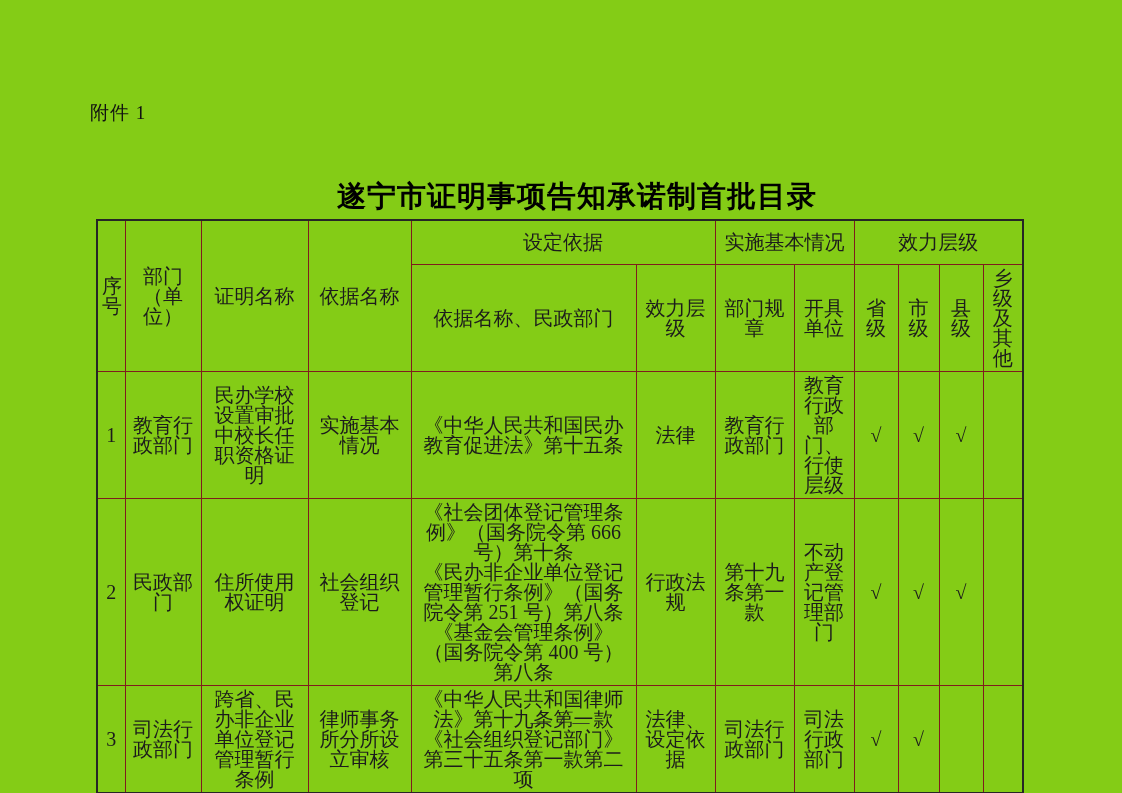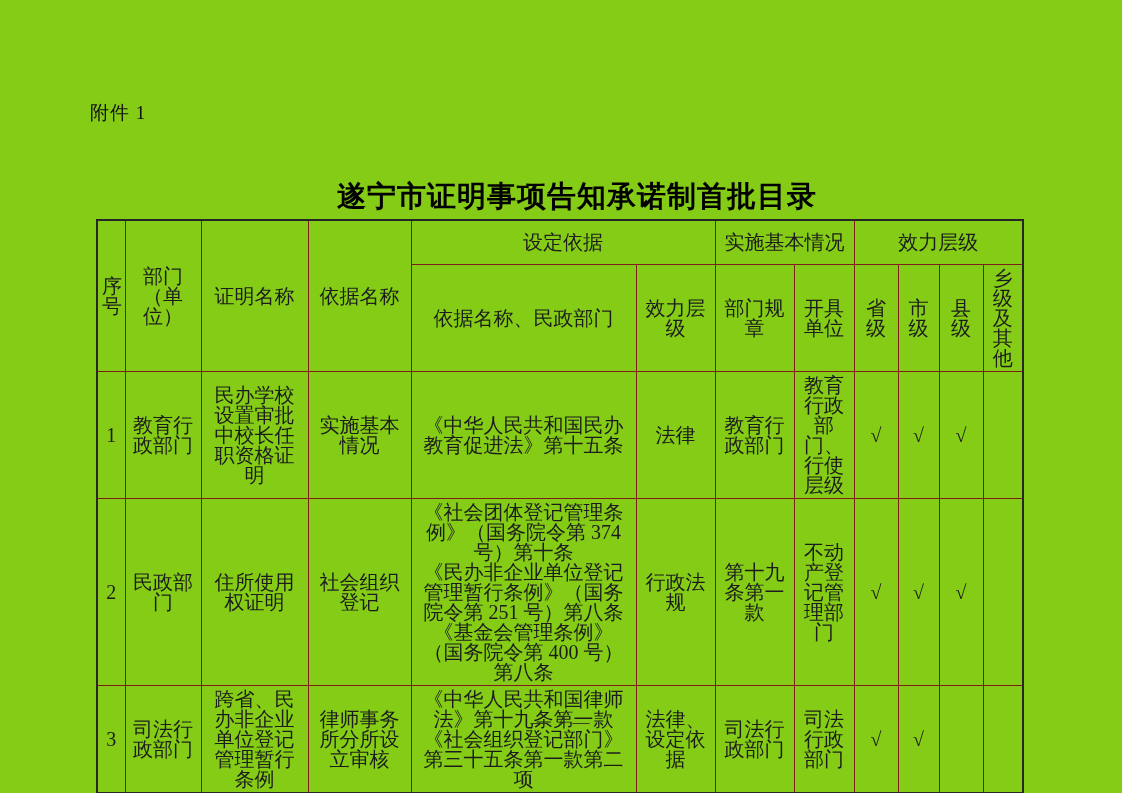--- a/index.html
+++ b/index.html
@@ -125,21 +125,21 @@
         <td class="tick">√</td>
         <td class="tick">√</td>
         <td class="tick"></td>
       </tr>
 
       <tr class="r2">
         <td>2</td>
         <td>民政部门</td>
         <td class="left">住所使用权证明</td>
         <td class="left">社会组织登记</td>
-        <td class="basis">《社会团体登记管理条例》（国务院令第 374 号）第十条
+        <td class="basis">《社会团体登记管理条例》（国务院令第 666 号）第十条
 《民办非企业单位登记管理暂行条例》（国务院令第 251 号）第八条
 《基金会管理条例》（国务院令第 400 号）第八条</td>
         <td>行政法规</td>
         <td>第十九条第一款</td>
         <td>不动产登记管理部门</td>
         <td class="tick">√</td>
         <td class="tick">√</td>
         <td class="tick">√</td>
         <td class="tick"></td>
       </tr>

